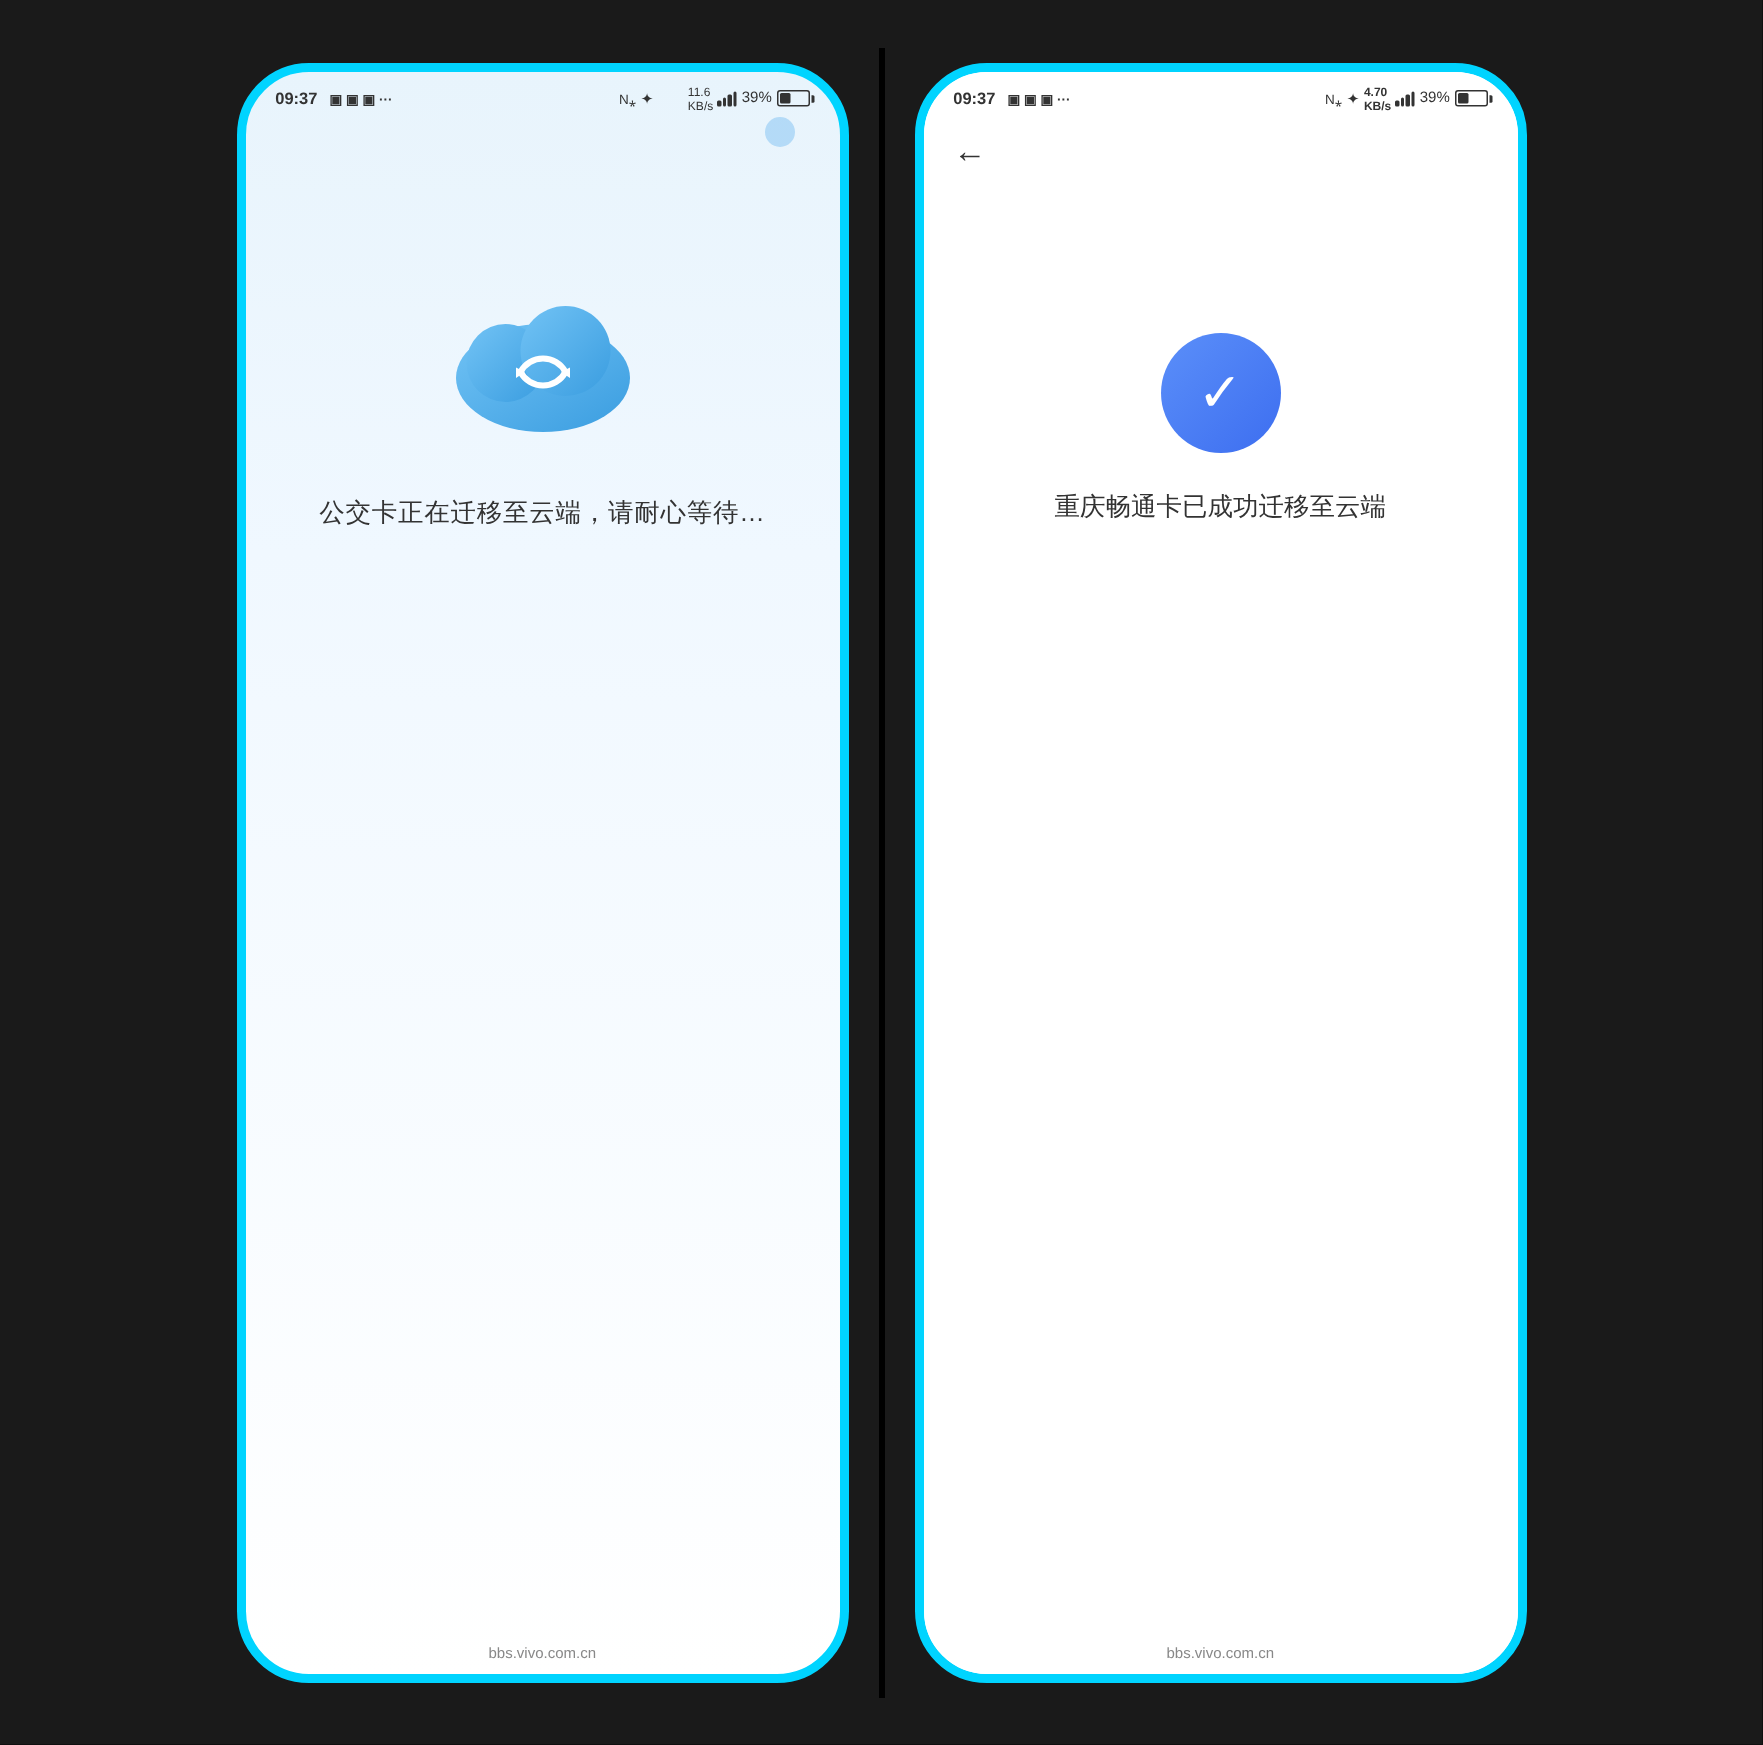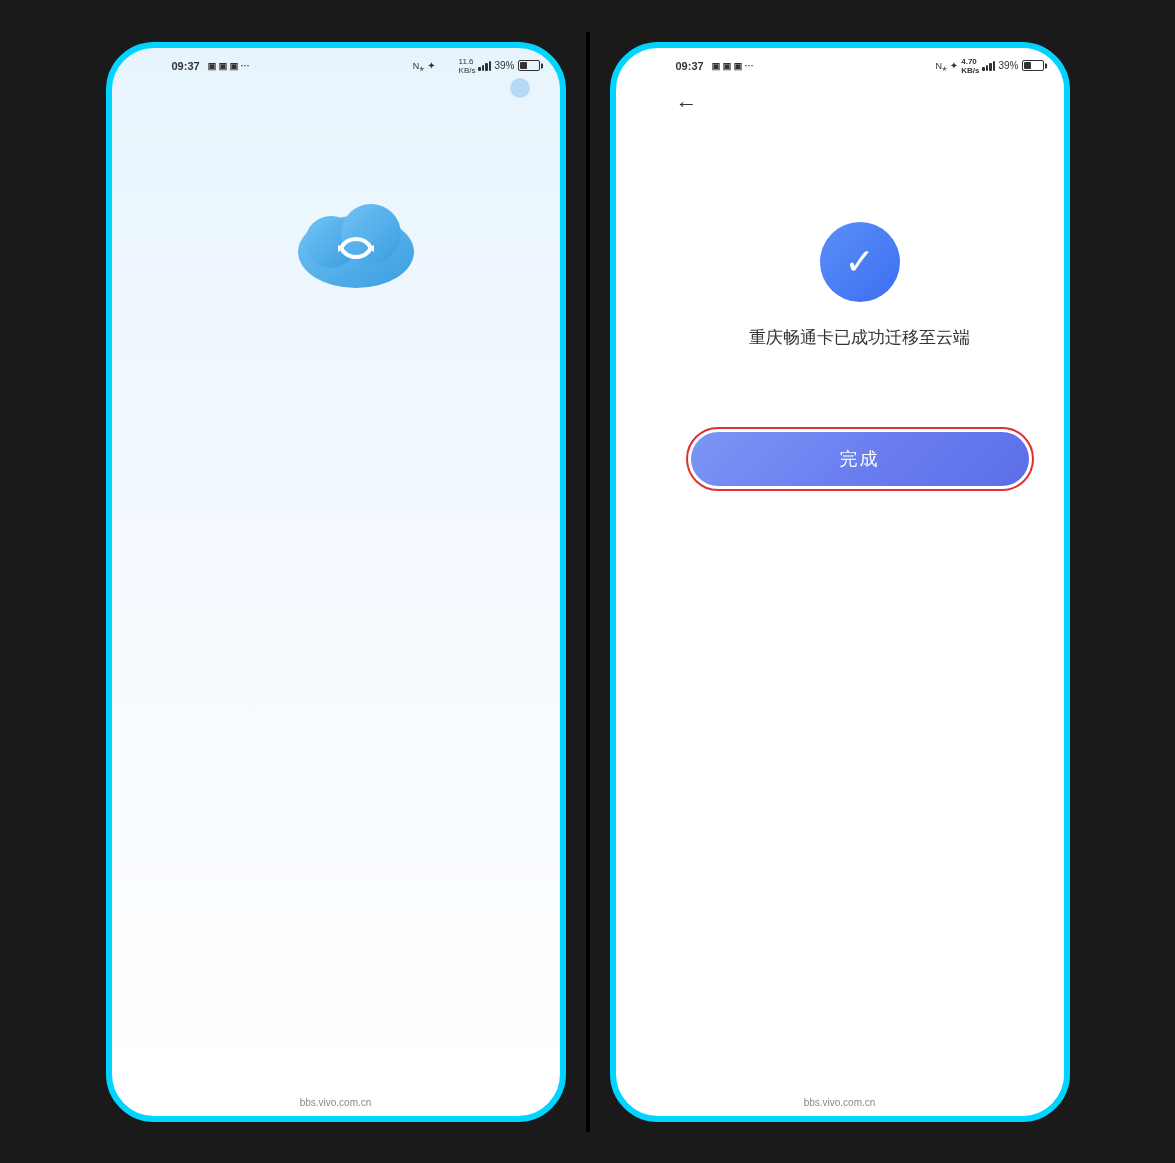--- a/index.html
+++ b/index.html
@@ -25,29 +25,28 @@
     }
 
     .phone-wrapper {
       display: flex;
       align-items: center;
       justify-content: center;
       padding: 20px;
     }
 
     .phone {
-      width: 460px;
+      width: 408px;
       height: 1080px;
       border-radius: 48px;
       border: 6px solid #00d4ff;
       overflow: hidden;
       position: relative;
       display: flex;
       flex-direction: column;
-      padding-left: 40px;
     }
 
     
     .status-bar {
       display: flex;
       justify-content: space-between;
       align-items: center;
       padding: 8px 20px 4px 20px;
       height: 32px;
       background: transparent;
@@ -296,20 +295,21 @@
             <circle cx="95" cy="54" r="30" fill="url(#cloudGrad)"></circle>
 
             <path d="M 65 68 A 17 17 0 0 1 95 68" stroke="white" stroke-width="4" fill="none" stroke-linecap="round"></path>
             <polygon points="62,65 62,72 68,68" fill="white"></polygon>
 
             <path d="M 95 68 A 17 17 0 0 1 65 68" stroke="white" stroke-width="4" fill="none" stroke-linecap="round"></path>
             <polygon points="98,65 98,72 92,68" fill="white"></polygon>
           </svg>
         </div>
 
+        <div class="loading-text">公交卡正在迁移至云端，请耐心等待…</div>
       </div>
 
       <div class="footer-text">bbs.vivo.com.cn</div>
     </div>
   </div>
 
   <div style="width:4px; height:1100px; background:#000;"></div>
 
   <div class="phone-wrapper">
     <div class="phone phone-2">
@@ -341,22 +341,19 @@
       </div>
 
       <div class="phone-2-content">
 
         <div class="success-circle">
           <span class="checkmark">✓</span>
         </div>
 
         <div class="success-text">重庆畅通卡已成功迁移至云端</div>
 
-        <div class="complete-button-wrapper">
-          <button class="complete-button">完成</button>
-        </div>
       </div>
 
       <div class="footer-text">bbs.vivo.com.cn</div>
     </div>
   </div>
 
 </div>
 
 </body></html>

